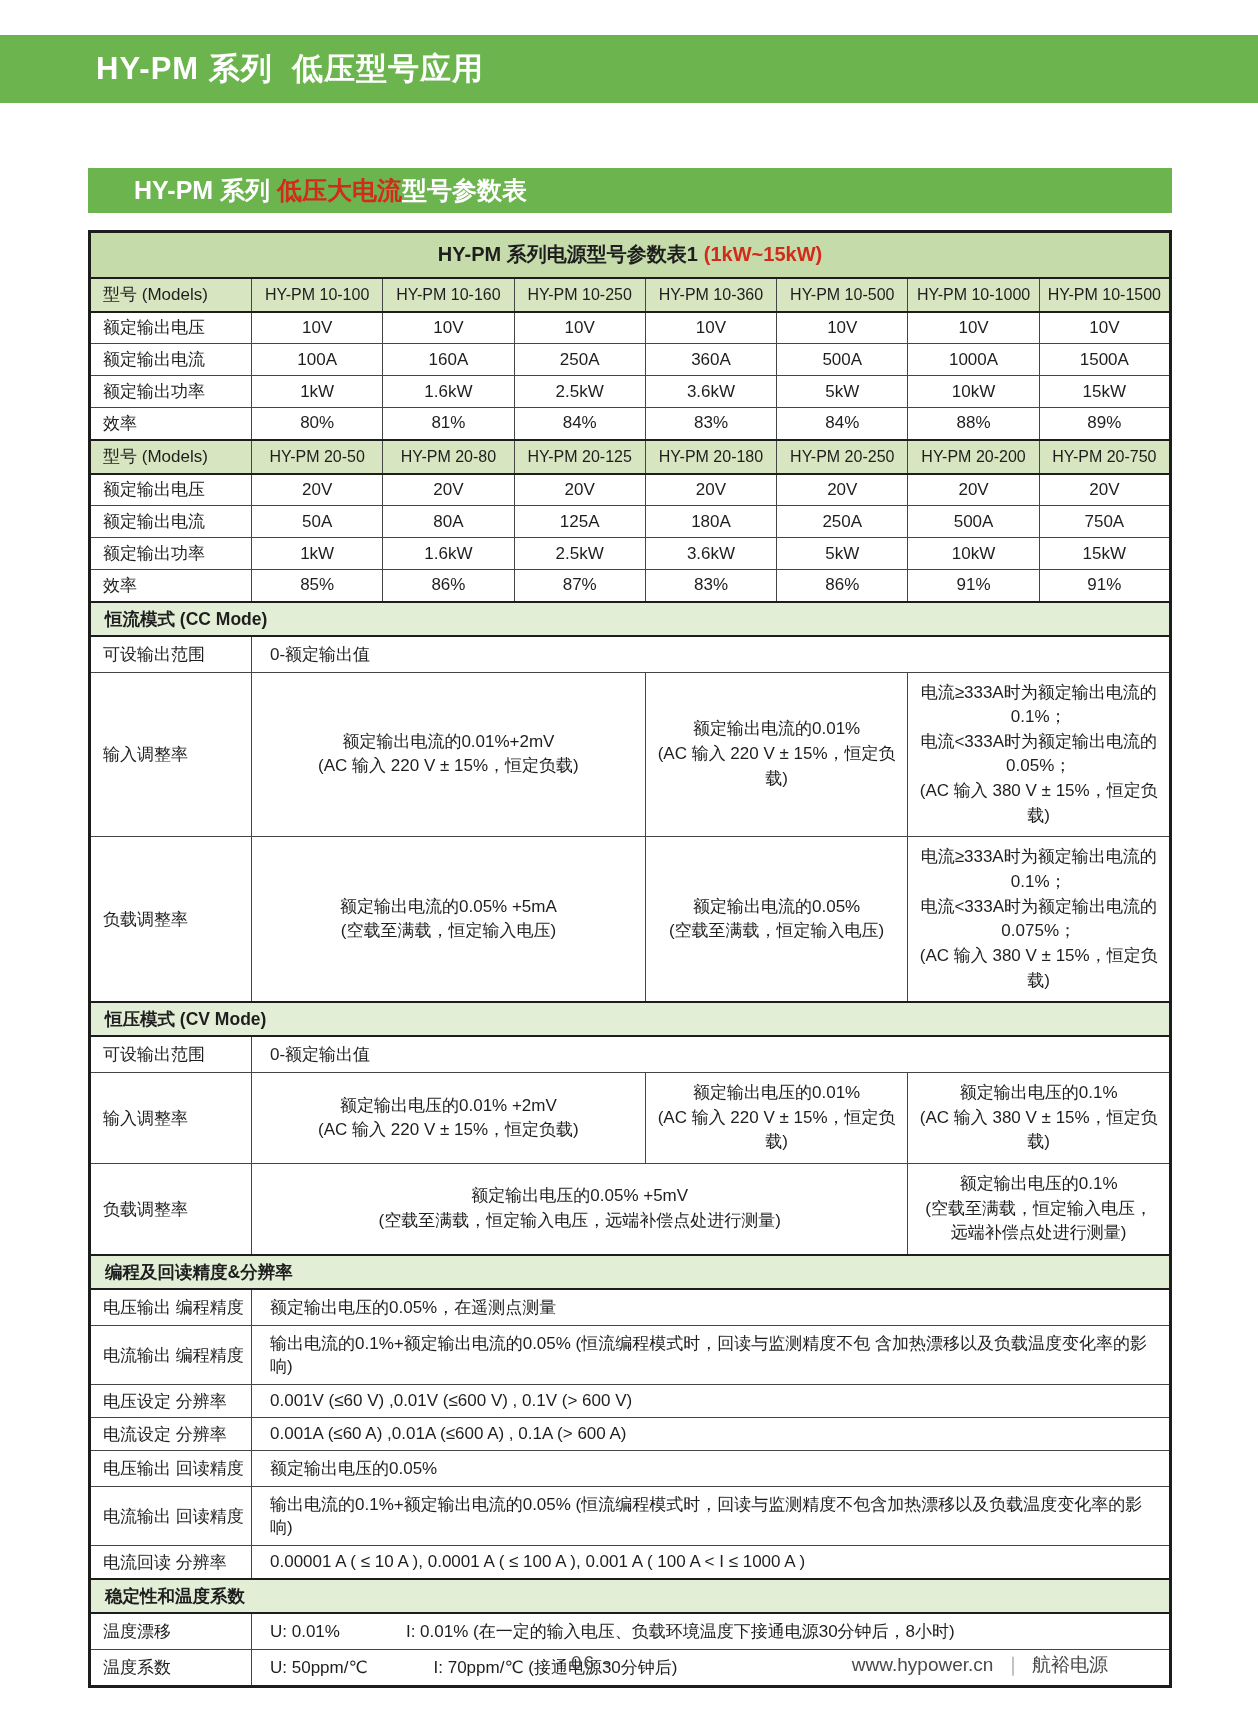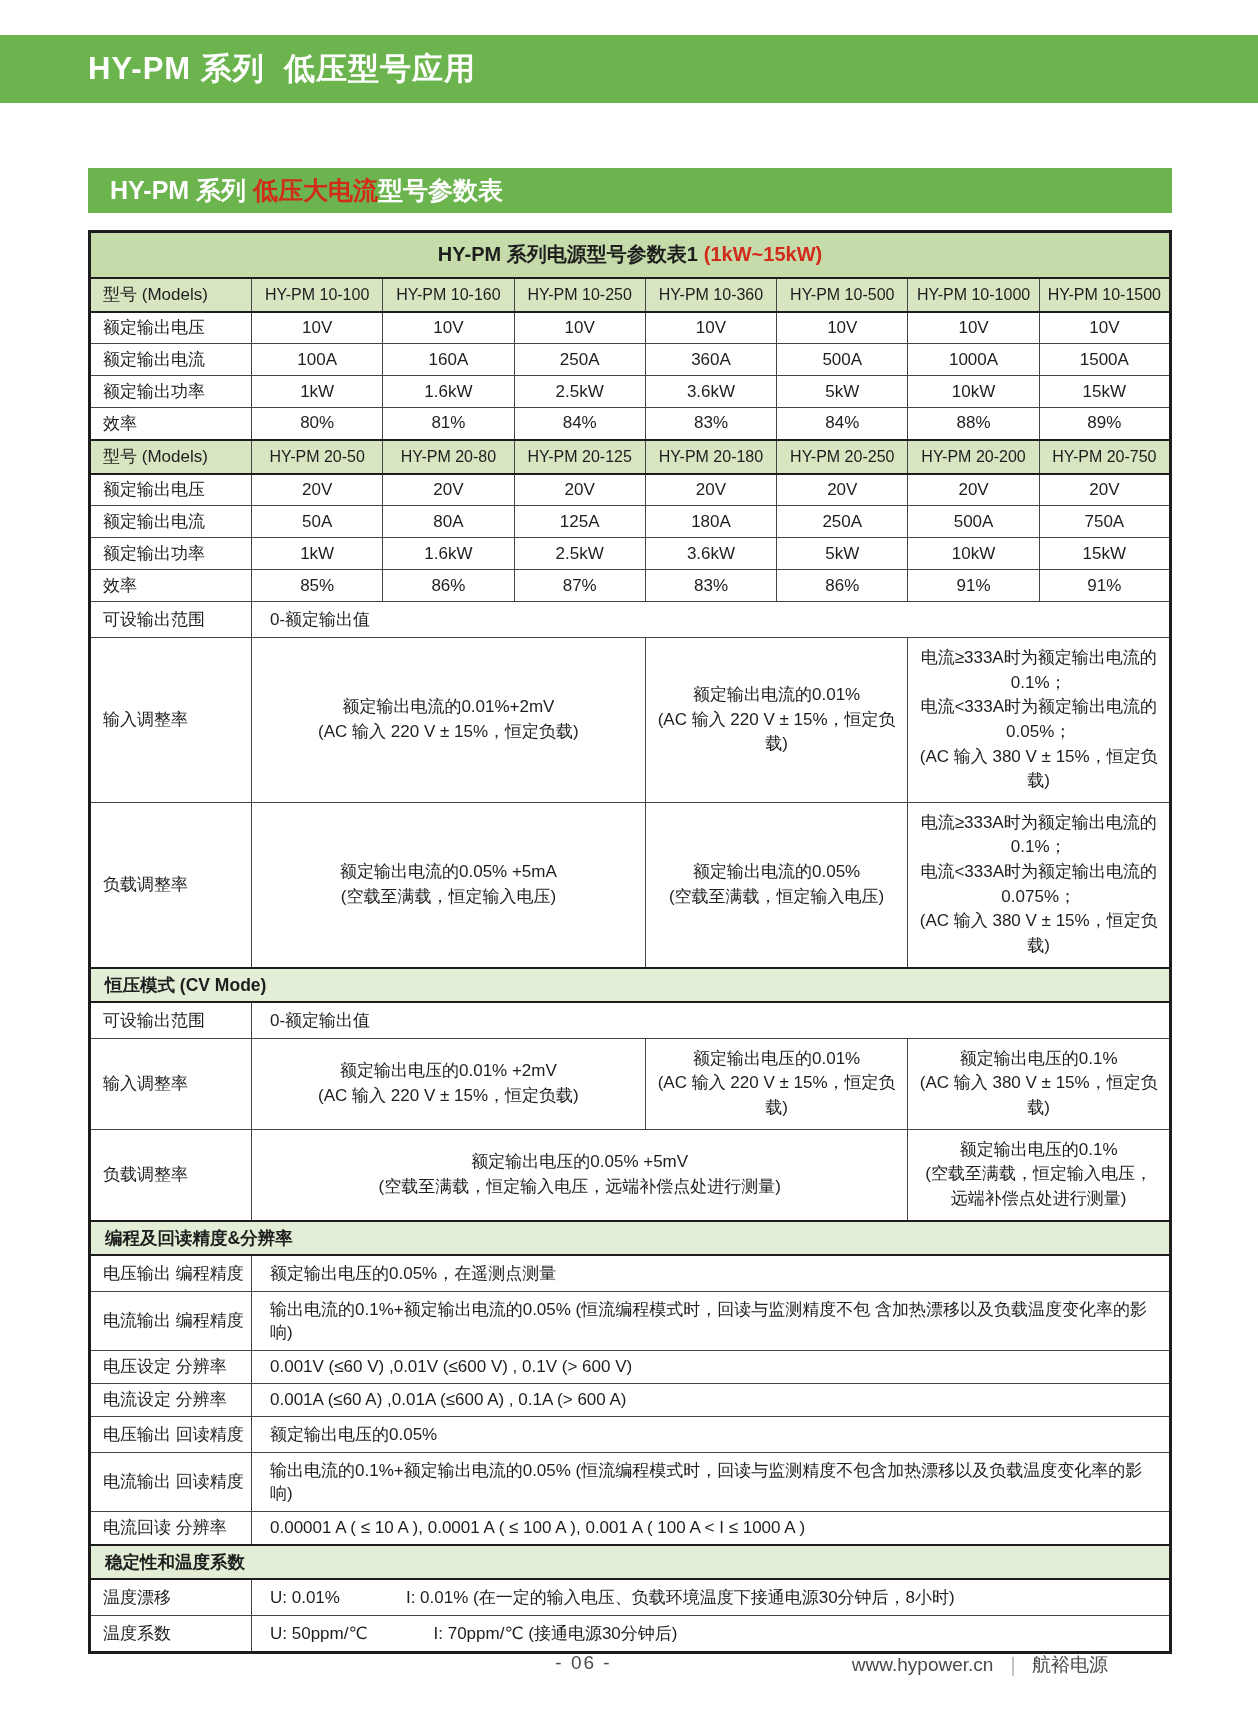--- a/index.html
+++ b/index.html
@@ -6,28 +6,28 @@
   .page{
     position:relative;width:1258px;height:1719px;background:#ffffff;
     font-family:"Liberation Sans","DejaVu Sans",sans-serif;color:#222;overflow:hidden;
   }
   
   .top-banner{
     position:absolute;left:0;top:35px;width:1258px;height:68px;
     background:var(--green,#6cb54e);display:flex;align-items:center;
   }
   .top-banner-text{
-    padding-left:56px;font-size:31px;font-weight:bold;color:#ffffff;
-    letter-spacing:1px;white-space:pre;margin-left:32px;
+    padding-left:96px;font-size:31px;font-weight:bold;color:#ffffff;
+    letter-spacing:1px;white-space:pre;
   }
   
   .section-banner{
     position:absolute;left:88px;top:168px;width:1084px;height:45px;
     background:var(--green,#6cb54e);display:flex;align-items:center;
-    box-sizing:border-box;padding-left:22px;
+    box-sizing:border-box;padding-left:46px;
     font-size:25px;font-weight:bold;color:#ffffff;
   }
   .section-banner span{white-space:pre;}
   .section-banner .hl{color:var(--red,#cf2a1b);}
   
   .table-wrap{position:absolute;left:88px;top:230px;width:1084px;}
   table.spec{
     width:1084px;border-collapse:collapse;table-layout:fixed;
     border:3px solid #1d1d1d;
   }
@@ -198,20 +198,23 @@
           <tr class="data">
             <td class="label">效率</td>
             <td class="cell">85%</td>
             <td class="cell">86%</td>
             <td class="cell">87%</td>
             <td class="cell">83%</td>
             <td class="cell">86%</td>
             <td class="cell">91%</td>
             <td class="cell">91%</td>
           </tr>
+          <tr class="section">
+            <td class="section-cell" colspan="8">恒流模式 (CC Mode)</td>
+          </tr>
           <tr class="wide">
             <td class="label">可设输出范围</td>
             <td class="wide-cell" colspan="7">0-额定输出值</td>
           </tr>
           <tr class="multi">
             <td class="label">输入调整率</td>
             <td class="multi-cell" colspan="3">
               <div class="line">额定输出电流的0.01%+2mV</div>
               <div class="line">(AC 输入 220 V ± 15%，恒定负载)</div>
             </td>

